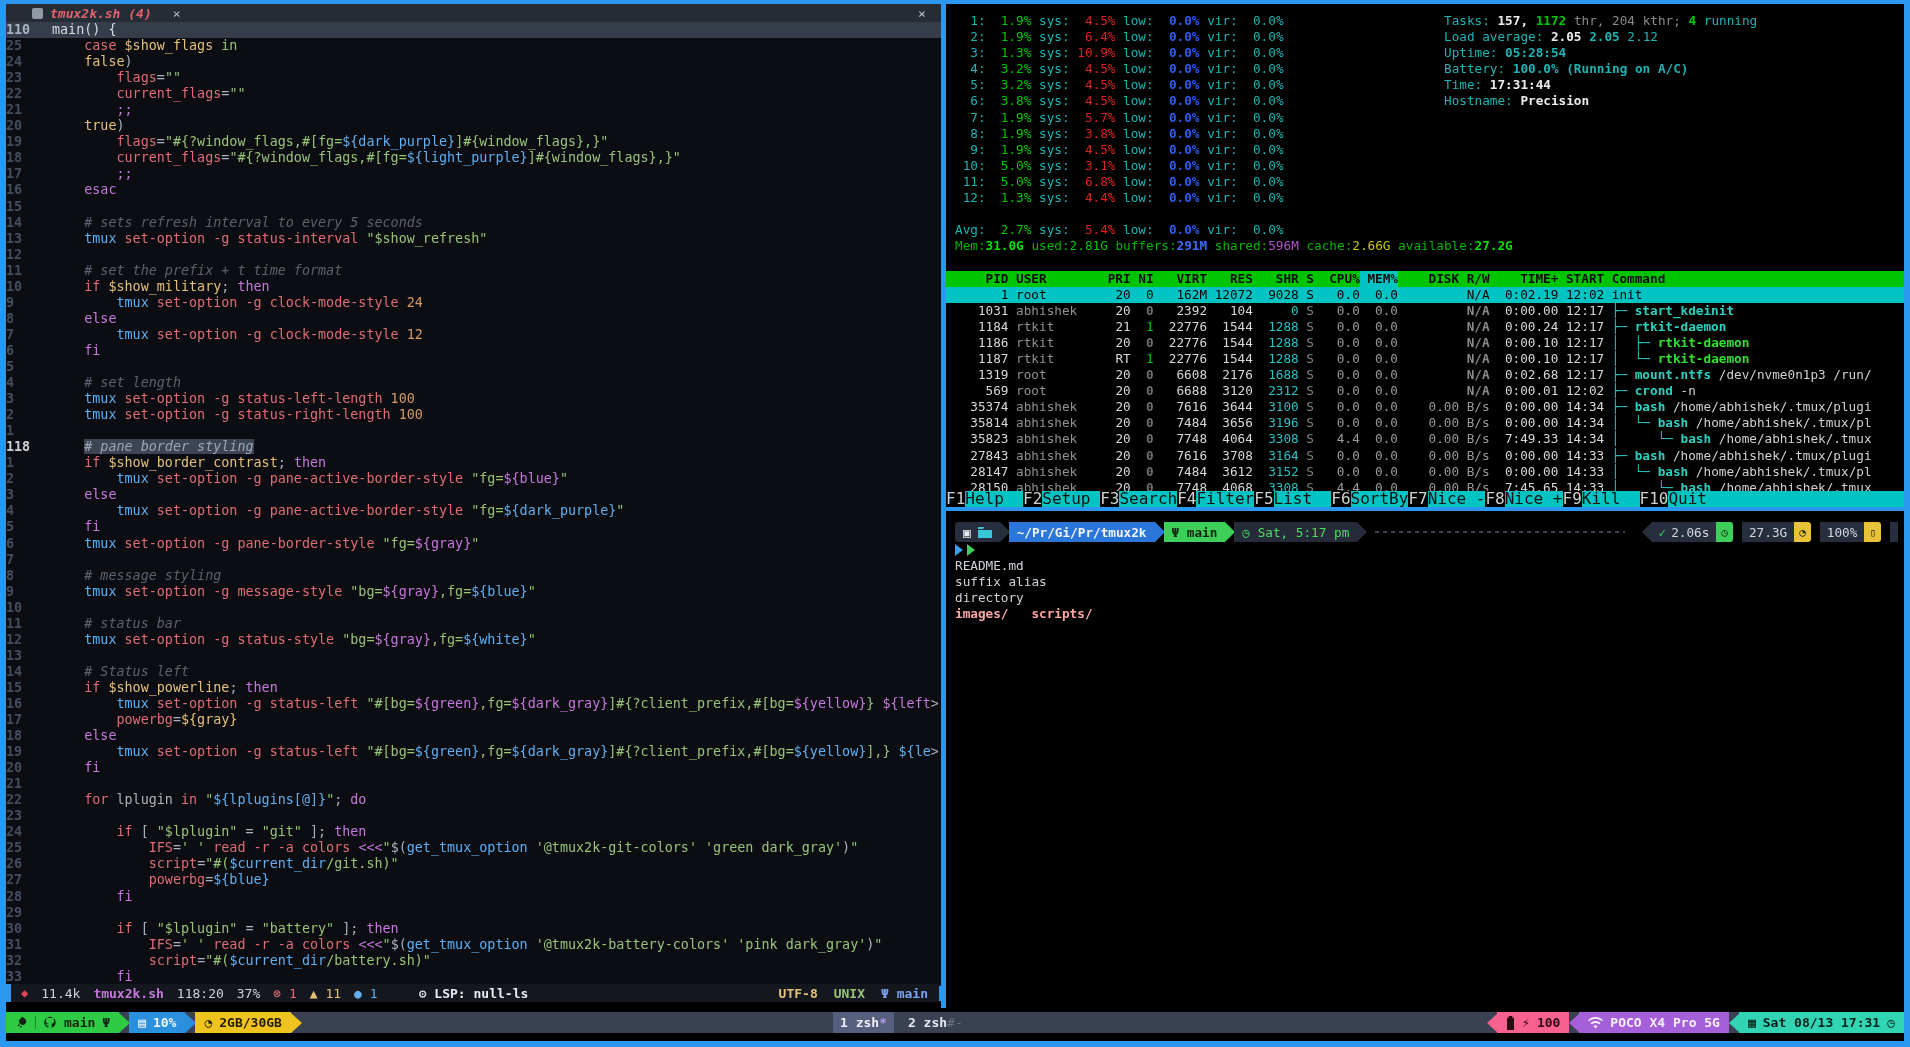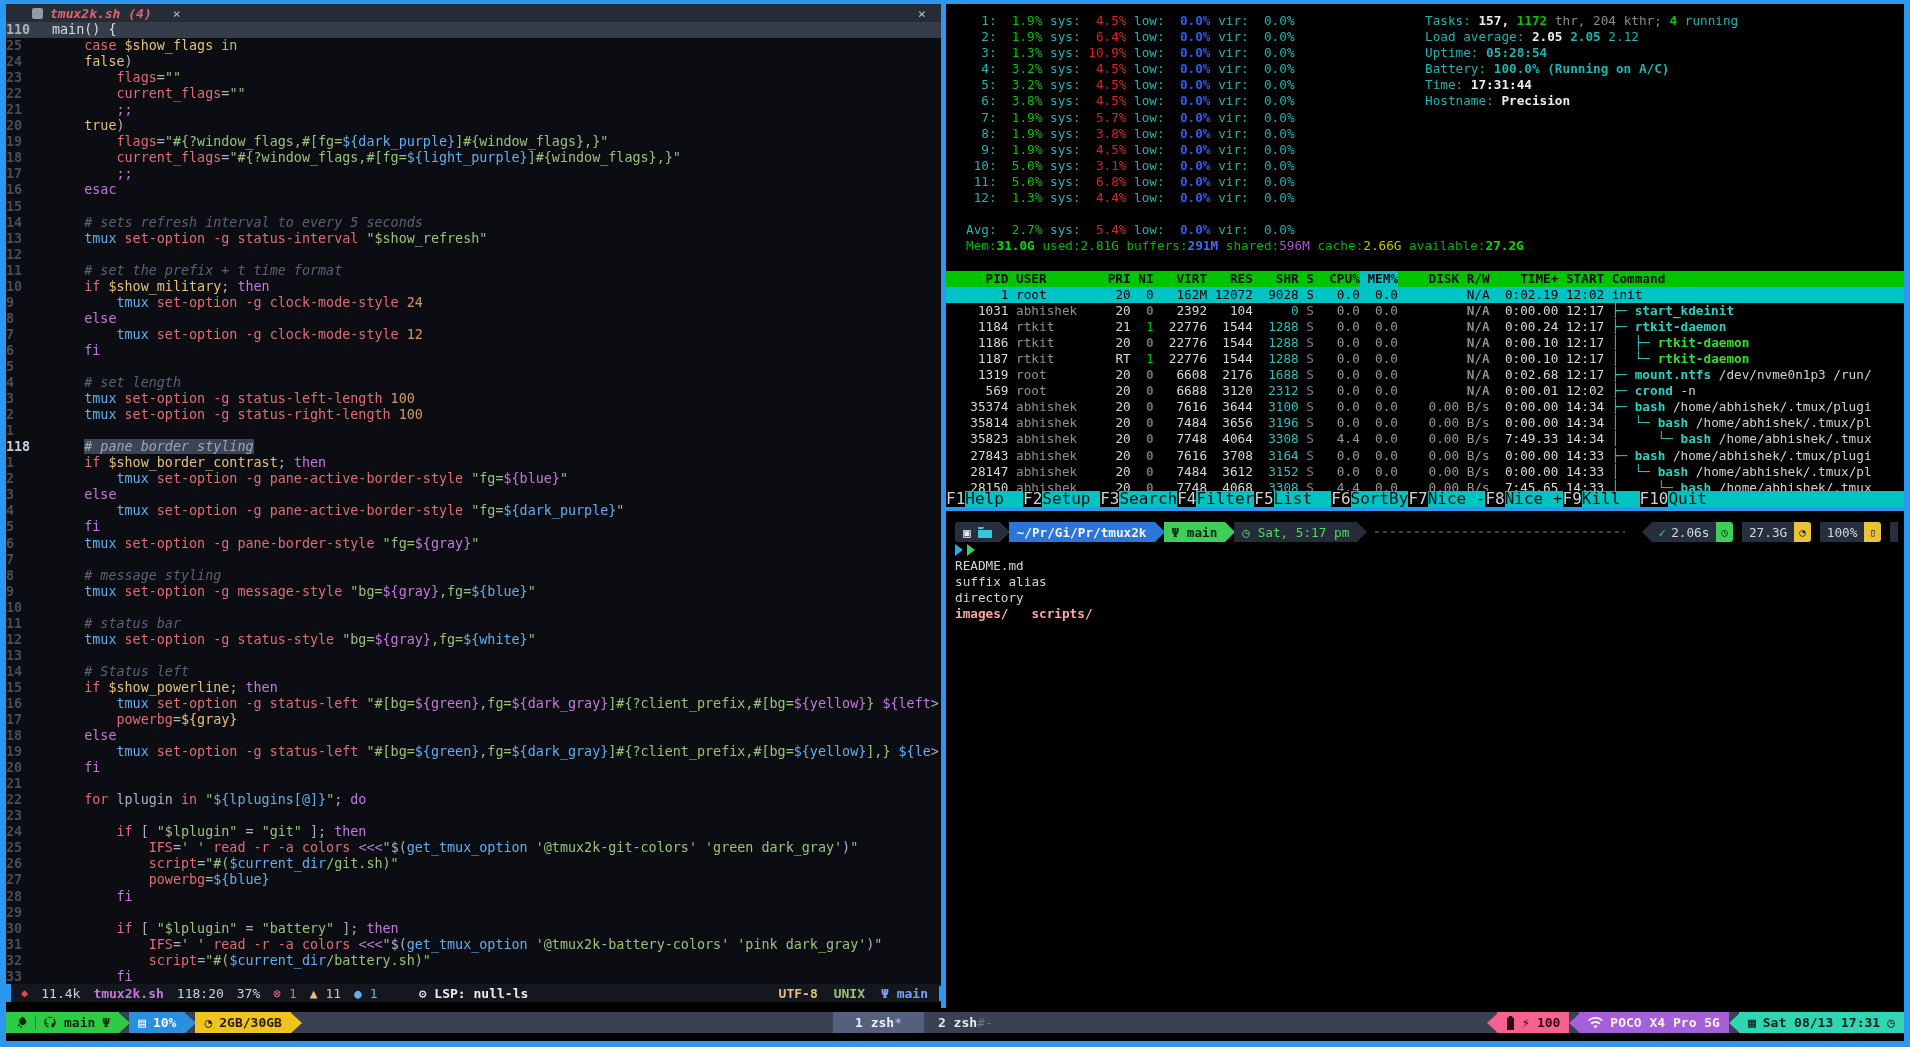--- a/index.html
+++ b/index.html
@@ -34,25 +34,25 @@
   .vs-edge{width:5px;height:100%;background:#2b97ee;flex:0 0 5px;}
   .vs-left{display:flex;align-items:center;gap:13px;padding-left:10px;}
   .vs-center{position:absolute;left:0;width:100%;text-align:center;color:#e8ebef;font-weight:bold;}
   .vs-right{position:absolute;right:5px;display:flex;gap:16px;align-items:center;padding-right:8px;}
   .vs-shield{color:#e0455a;font-size:12px;}
   .vs-white{color:#ccd2da;}.vs-file{color:#c678dd;font-weight:bold;}
   .vs-err{color:#e06c75}.vs-warn{color:#e5c07b}.vs-info{color:#61afef}
   .vs-enc{color:#e5c07b;font-weight:bold}.vs-os{color:#98c379;font-weight:bold}.vs-branch{color:#7aa2f7;font-weight:bold}
   
   #htop-pane{left:946px;top:4px;width:958px;height:503px;background:#000;overflow:hidden;}
-  .hrow{height:16.1px;line-height:16.1px;white-space:pre;padding-left:20px;font-size:12.7px;}
+  .hrow{height:16.1px;line-height:16.1px;white-space:pre;padding-left:9px;font-size:12.7px;}
   .hl{color:#1db4b4}.hg{color:#00c800}.hr{color:#e02020}.hb{color:#2d5cf0;font-weight:bold}.ht{color:#1db4b4}
   .mg{color:#00b400}.mgB{color:#00e000;font-weight:bold}.mgv{color:#00c800}
   .mb{color:#3a6af8;font-weight:bold}.mp{color:#b050d0}.my{color:#c8c800}
-  .tk{position:absolute;left:479px;top:9px;}
+  .tk{position:absolute;left:498px;top:9px;}
   .tk .hrow{padding-left:0;}
   .lbl{color:#1db4b4}.wb{color:#ececec;font-weight:bold}.gn{color:#00c800;font-weight:bold}
   .gy{color:#8a8a8a}.tb{color:#1db4b4;font-weight:bold}
   .prow{display:flex;height:16.1px;line-height:16.1px;white-space:pre;font-size:12.7px;padding-left:9px;}
   .prow span{display:inline-block;text-align:right;overflow:hidden;}
   .c-pid{width:7ch}.c-user{width:11ch;text-align:left !important;padding-left:1ch}.c-pri{width:4ch}
   .c-ni{width:3ch}.c-virt{width:7ch}.c-res{width:6ch}.c-shr{width:6ch}.c-s{width:2ch}
   .c-cpu{width:6ch}.c-mem{width:5ch}.c-disk{width:12ch}.c-time{width:9ch}.c-start{width:6ch}
   .c-cmd{flex:1;text-align:left !important;padding-left:1ch;white-space:pre;}
   .phead{background:#00c400;color:#0c0c0c;font-weight:bold;}
@@ -97,21 +97,21 @@
   .ts-blue{background:#2a8fdc;color:#f4f8fc;}
   .ts-yellow{background:#f0c41f;color:#241d06;}
   .ts-pink{background:#f7618f;color:#2b0a14;}
   .ts-purple{background:#a55fd8;color:#f6f0fc;}
   .ts-teal{background:#31d5b4;color:#06201a;}
   .a{width:0;height:0;border-top:10.5px solid transparent;border-bottom:10.5px solid transparent;}
   .aR{border-left:11px solid;}
   .aL{border-right:11px solid;}
   .tsep{width:1px;height:13px;background:rgba(0,0,0,.35);}
   #win-list{position:absolute;left:827px;display:flex;gap:14px;height:21px;align-items:center;}
-  .win-active{background:#565f7e;color:#eef0f6;padding:0 22px;height:21px;display:flex;align-items:center;}
+  .win-active{background:#565f7e;color:#eef0f6;padding:0 7px;height:21px;display:flex;align-items:center;}
   .win-active .flag{color:#bb9af7;}
   .win{color:#e6e9f0;display:flex;align-items:center;}
   .win .flag{color:#6b7284;font-weight:normal;}
   #bar-right{position:absolute;right:0;display:flex;height:21px;align-items:center;}
   svg{display:block;}
 </style>
 </head>
 <body>
 
 <div id="screen">

